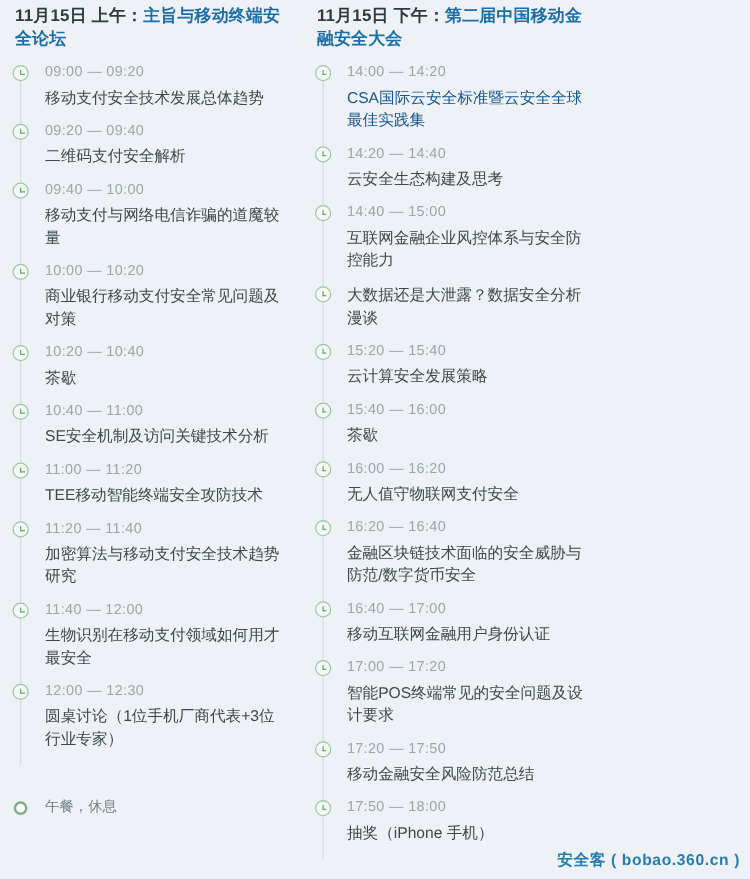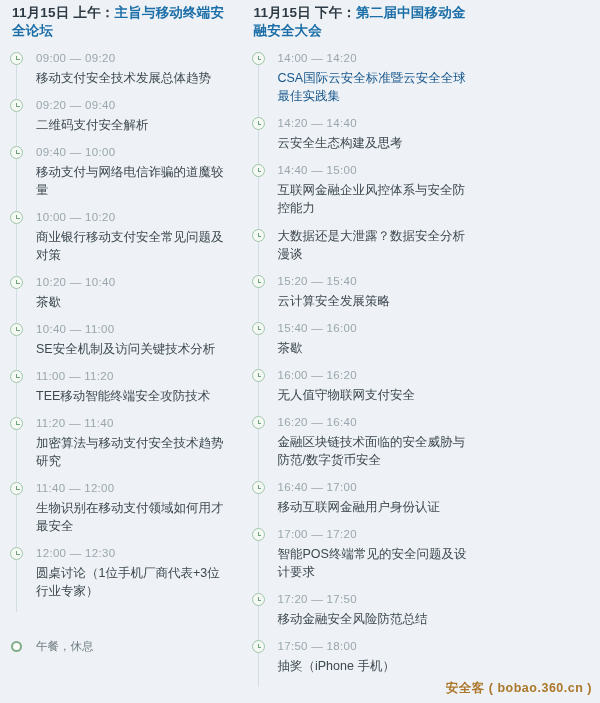--- a/index.html
+++ b/index.html
@@ -128,21 +128,21 @@
     color: #6f7b83;
     line-height: 14px;
     padding-top: 1px;
     margin-top: 28px;
   }
   .watermark {
     position: absolute;
     right: 8px;
     bottom: 6px;
     font-size: 12.5px;
-    color: #a16207;
+    color: #0369a1;
     font-weight: bold;
     letter-spacing: 0.5px;
     opacity: 0.85;
   }
 </style>
 </head>
 <body>
 
 <div class="agenda">
 

